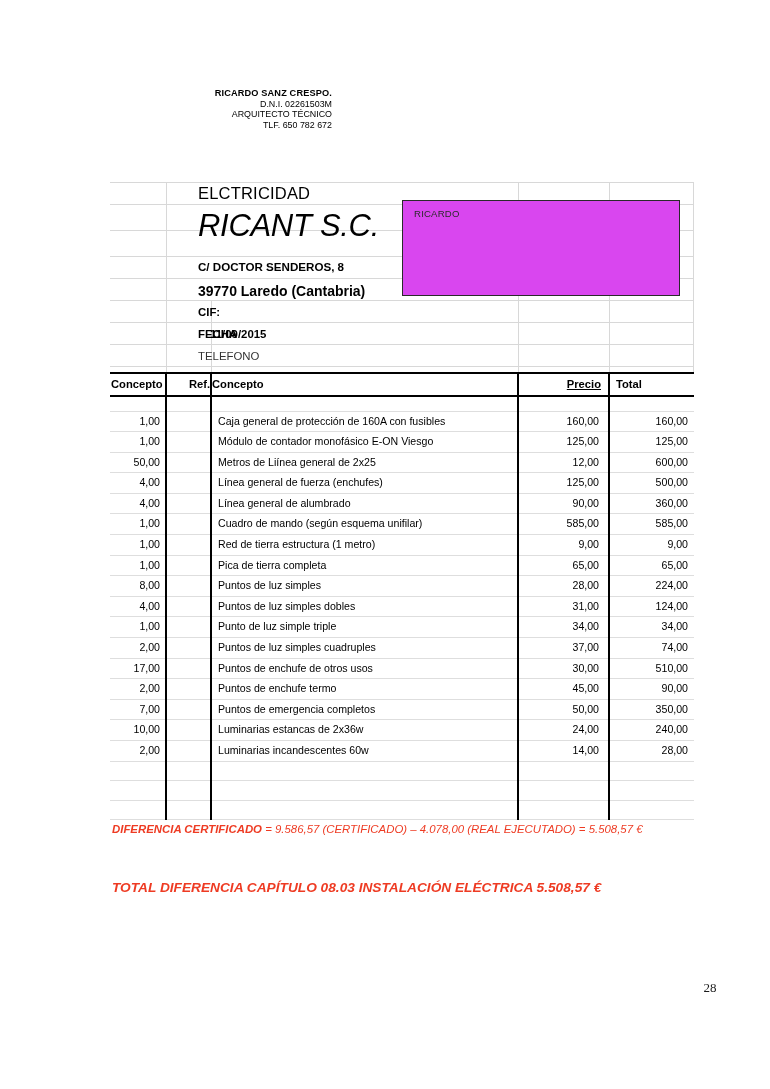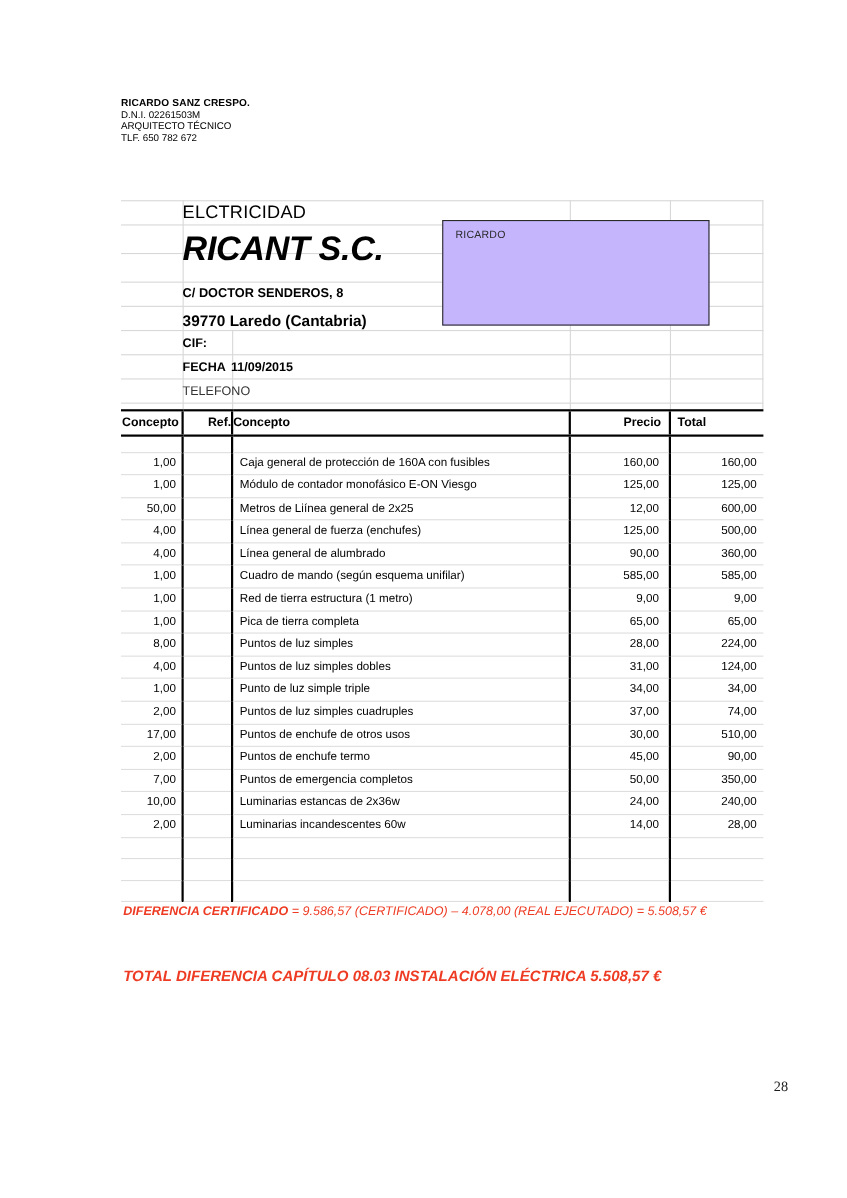--- a/index.html
+++ b/index.html
@@ -15,21 +15,21 @@
     color: #000000;
     overflow: hidden;
   }
 
   
   #letterhead {
     position: absolute;
     left: 110px;
     top: 88px;
     width: 222px;
-    text-align: left;
+    text-align: right;
     line-height: 1.18;
   }
   #letterhead .lh-name {
     font-size: 9.2px;
     font-weight: bold;
     letter-spacing: 0.15px;
   }
   #letterhead .lh-line {
     font-size: 8.9px;
     font-weight: normal;
@@ -59,55 +59,56 @@
     background: #d8d8d8;
   }
 
   
   .hdr-cell {
     position: absolute;
     left: 56px;
     display: flex;
     align-items: center;
     white-space: nowrap;
+    padding-left: 32px;
   }
   .hdr-elec {
     top: 2px;
     font-size: 16.5px;
     font-weight: normal;
     letter-spacing: 0.2px;
   }
   .hdr-brand {
     top: 26px;
     font-size: 31px;
-    font-weight: bold;
+    font-weight: normal;
     font-style: italic;
     letter-spacing: -0.3px;
   }
   .hdr-addr1 { top: 78px; font-size: 11.6px; font-weight: bold; }
   .hdr-addr2 { top: 101px; font-size: 14px; font-weight: bold; }
   .hdr-cif   { top: 124px; font-size: 11.4px; font-weight: bold; }
   .hdr-fecha { top: 146px; font-size: 11.4px; font-weight: bold; }
   .hdr-tel   { top: 168px; font-size: 11.4px; font-weight: normal; color: #333; }
   .hdr-fecha .fecha-val {
     position: absolute;
     left: 44px;
     top: 0;
     font-weight: bold;
   }
 
   
   #client-box {
     position: absolute;
     left: 292px;
     top: 18px;
-    width: 243px;
+    width: 278px;
     height: 96px;
     border: 1.4px solid #2a2a2a;
-    background: #c4b5fd;
+    background: #d946ef;
     box-sizing: border-box;
   }
   #client-box .client-name {
     position: absolute;
     left: 11px;
     top: 7px;
     font-size: 9.6px;
     color: #2b2b2b;
     letter-spacing: 0.2px;
   }
@@ -148,21 +149,21 @@
     border-bottom: 2.1px solid #000;
     overflow: hidden;
   }
   #items thead th.h-qty {
     text-align: left;
     padding-left: 1px;
     white-space: nowrap;
   }
   #items thead th.h-ref   { text-align: left; padding-left: 22px; border-left: 2.1px solid #000; }
   #items thead th.h-desc  { text-align: left; border-left: 2.1px solid #000; }
-  #items thead th.h-price { text-align: right; padding-right: 7px; border-left: 2.1px solid #000; }
+  #items thead th.h-price { text-align: right; padding-right: 7px; border-left: 2.1px solid #000; text-decoration: underline; }
   #items thead th.h-total { text-align: left; padding-left: 6px; border-left: 2.1px solid #000; }
 
   #items tbody td.d-qty   { text-align: right; padding-right: 5px; }
   #items tbody td.d-ref   { border-left: 2.1px solid #000; }
   #items tbody td.d-desc  { text-align: left; padding-left: 6px; border-left: 2.1px solid #000; }
   #items tbody td.d-price { text-align: right; padding-right: 9px; border-left: 2.1px solid #000; }
   #items tbody td.d-total { text-align: right; padding-right: 6px; border-left: 2.1px solid #000; }
 
   #items tbody tr.spacer td { height: 15px; line-height: 15px; }
   #items tbody tr.blank td  { height: 19.6px; line-height: 19.6px; }

